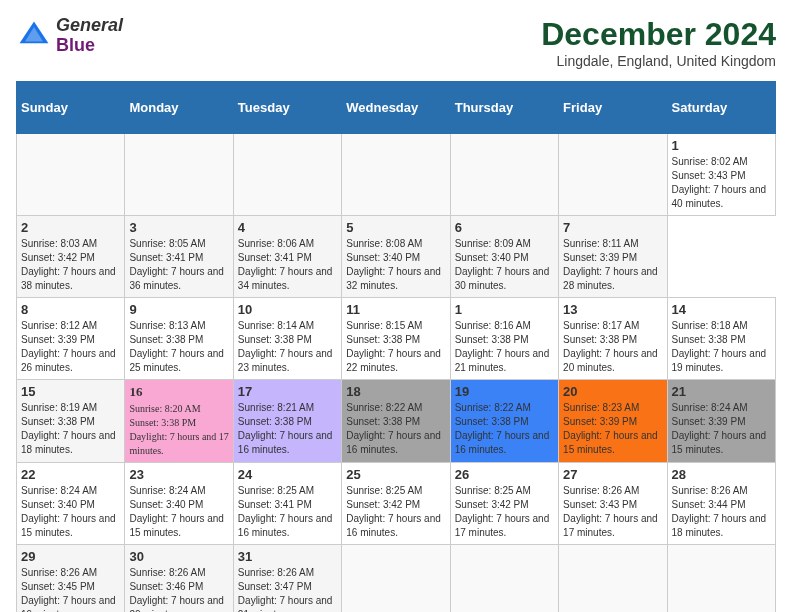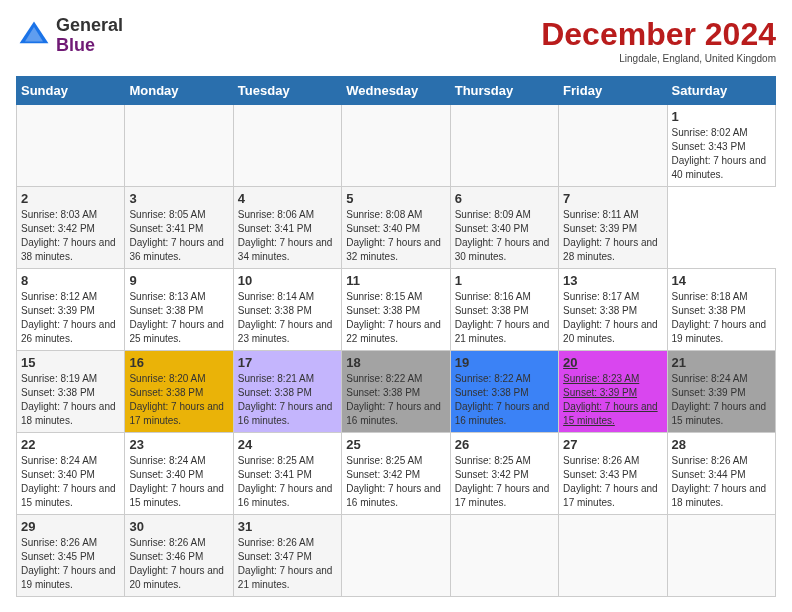--- a/index.html
+++ b/index.html
@@ -19,47 +19,47 @@
     .logo {
       display: flex;
       align-items: center;
       gap: 4px;
     }
     .logo-text {
       font-size: 18px;
       font-weight: bold;
       line-height: 1.1;
     }
-    .logo-text .general { color: #333; }
+    .logo-text .general { color: #333; font-style: italic; }
     .logo-text .blue { color: #701a75; }
     .logo-icon {
       width: 36px;
       height: 36px;
     }
     .title-area {
       text-align: right;
     }
     .month-title {
       font-size: 32px;
       font-weight: bold;
-      color: #b91c1c;
+      color: #14532d;
     }
     .location {
-      font-size: 10px;
+      font-size: 14px;
       color: #444;
     }
     .calendar {
       width: 100%;
       border-collapse: collapse;
       font-size: 11px;
     }
     .calendar th {
       background: #2a6fad;
       color: #fff;
-      padding: 6px 4px;
+      padding: 18px 4px;
       text-align: left;
       font-size: 13px;
       font-weight: bold;
       border: 1px solid #2a6fad;
     }
     .calendar td {
       vertical-align: top;
       border: 1px solid #ccc;
       padding: 4px;
       width: 14.28%;
@@ -184,37 +184,37 @@
         <td>
           <span class="day-num">14</span>
           <div class="day-info">Sunrise: 8:18 AM<br>Sunset: 3:38 PM<br>Daylight: 7 hours and 19 minutes.</div>
         </td>
       </tr>
       <tr>
         <td style="background: rgb(245, 245, 245);">
           <span class="day-num">15</span>
           <div class="day-info">Sunrise: 8:19 AM<br>Sunset: 3:38 PM<br>Daylight: 7 hours and 18 minutes.</div>
         </td>
-        <td style="background: #eab308;">
+        <td style="background: #f9a8d4; font-family: Liberation Serif, serif;">
           <span class="day-num">16</span>
           <div class="day-info">Sunrise: 8:20 AM<br>Sunset: 3:38 PM<br>Daylight: 7 hours and 17 minutes.</div>
         </td>
         <td style="background: #c4b5fd;">
           <span class="day-num">17</span>
           <div class="day-info">Sunrise: 8:21 AM<br>Sunset: 3:38 PM<br>Daylight: 7 hours and 16 minutes.</div>
         </td>
         <td style="background: #a3a3a3;">
           <span class="day-num">18</span>
           <div class="day-info">Sunrise: 8:22 AM<br>Sunset: 3:38 PM<br>Daylight: 7 hours and 16 minutes.</div>
         </td>
         <td style="background: #3b82f6;">
           <span class="day-num">19</span>
           <div class="day-info">Sunrise: 8:22 AM<br>Sunset: 3:38 PM<br>Daylight: 7 hours and 16 minutes.</div>
         </td>
-        <td style="background: #d946ef; text-decoration: underline;">
+        <td style="background: #f97316;">
           <span class="day-num">20</span>
           <div class="day-info">Sunrise: 8:23 AM<br>Sunset: 3:39 PM<br>Daylight: 7 hours and 15 minutes.</div>
         </td>
         <td style="background: #a3a3a3;">
           <span class="day-num">21</span>
           <div class="day-info">Sunrise: 8:24 AM<br>Sunset: 3:39 PM<br>Daylight: 7 hours and 15 minutes.</div>
         </td>
       </tr>
       <tr>
         <td>

